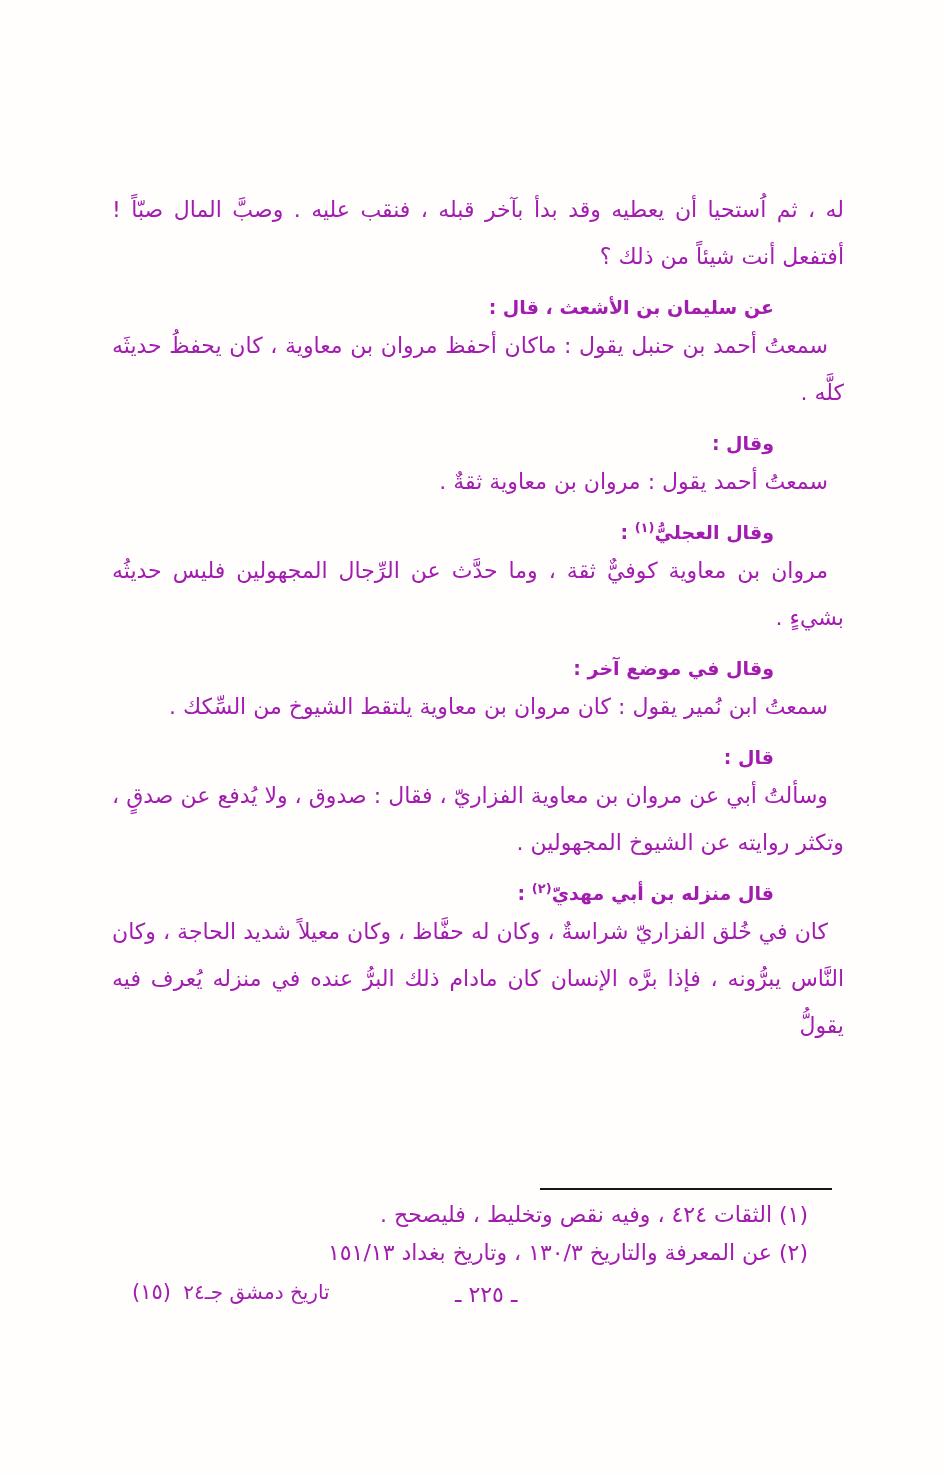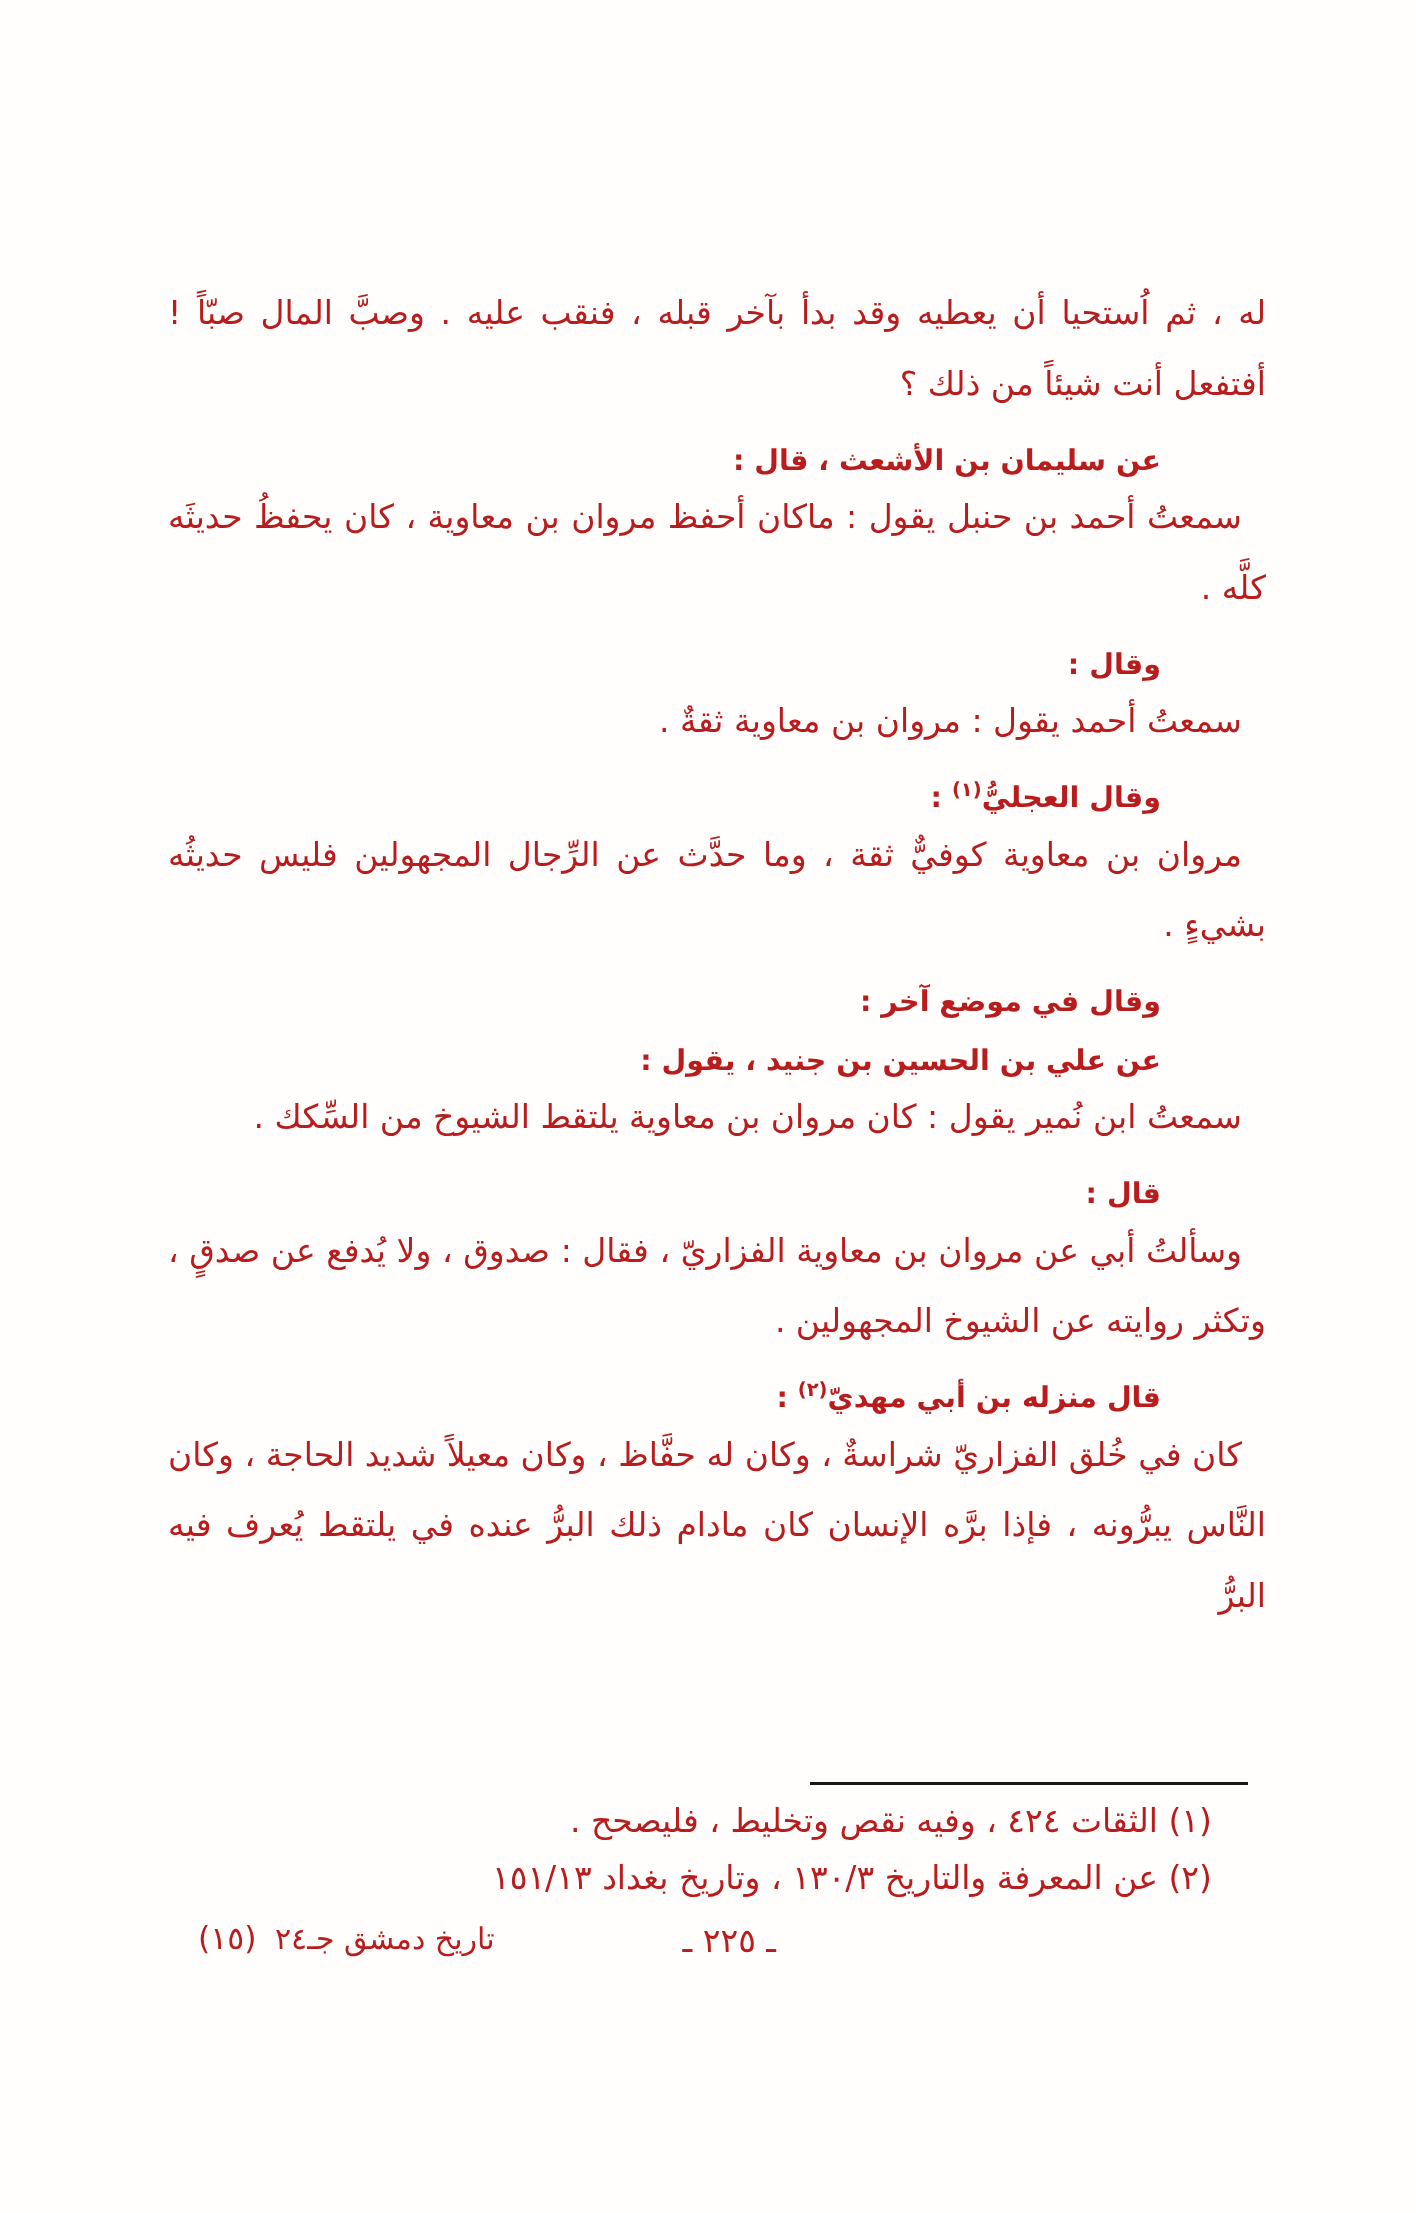--- a/index.html
+++ b/index.html
@@ -1,21 +1,21 @@
 <!DOCTYPE html>
 <html lang="ar" dir="rtl"><head>
 <meta charset="utf-8">
 <style>
   html,body{margin:0;padding:0;background:#ffffff;}
   .page{
     position:relative;
     width:944px;height:1475px;
     background:#fffefc;
     font-family:"DejaVu Sans",sans-serif;
-    color:#b91c1c;
+    color:#a21caf;
     direction:rtl;
     overflow:hidden;
   }
   .text-block{
     position:absolute;
     top:186px;right:100px;left:112px;
     height:994px;
     overflow:hidden;
     text-align:justify;
   }
@@ -102,34 +102,31 @@
 
     <div class="section-hdr">
       <span>وقال العجليُّ</span><sup>(١)</sup><span> :</span>
     </div>
     <p class="body-par">مروان بن معاوية كوفيٌّ ثقة ، وما حدَّث عن الرِّجال المجهولين فليس حديثُه بشيءٍ .</p>
 
     <div class="section-hdr">
       <span>وقال في موضع آخر :</span>
     </div>
 
-    <div class="section-hdr">
-      <span>عن علي بن الحسين بن جنيد ، يقول :</span>
-    </div>
     <p class="body-par">سمعتُ ابن نُمير يقول : كان مروان بن معاوية يلتقط الشيوخ من السِّكك .</p>
 
     <div class="section-hdr">
       <span>قال :</span>
     </div>
     <p class="body-par">وسألتُ أبي عن مروان بن معاوية الفزاريّ ، فقال : صدوق ، ولا يُدفع عن صدقٍ ، وتكثر روايته عن الشيوخ المجهولين .</p>
 
     <div class="section-hdr">
       <span>قال منزله بن أبي مهديّ</span><sup>(٢)</sup><span> :</span>
     </div>
-    <p class="body-par">كان في خُلق الفزاريّ شراسةٌ ، وكان له حفَّاظ ، وكان معيلاً شديد الحاجة ، وكان النَّاس يبرُّونه ، فإذا برَّه الإنسان كان مادام ذلك البرُّ عنده في يلتقط يُعرف فيه البرُّ</p>
+    <p class="body-par">كان في خُلق الفزاريّ شراسةٌ ، وكان له حفَّاظ ، وكان معيلاً شديد الحاجة ، وكان النَّاس يبرُّونه ، فإذا برَّه الإنسان كان مادام ذلك البرُّ عنده في منزله يُعرف فيه يقولُّ</p>
 
   </div>
 
   <div class="footnote-rule"></div>
 
   <div class="footnotes">
     <p class="footnote">(١) الثقات ٤٢٤ ، وفيه نقص وتخليط ، فليصحح .</p>
     <p class="footnote">(٢) عن المعرفة والتاريخ ١٣٠/٣ ، وتاريخ بغداد ١٥١/١٣</p>
   </div>
 

